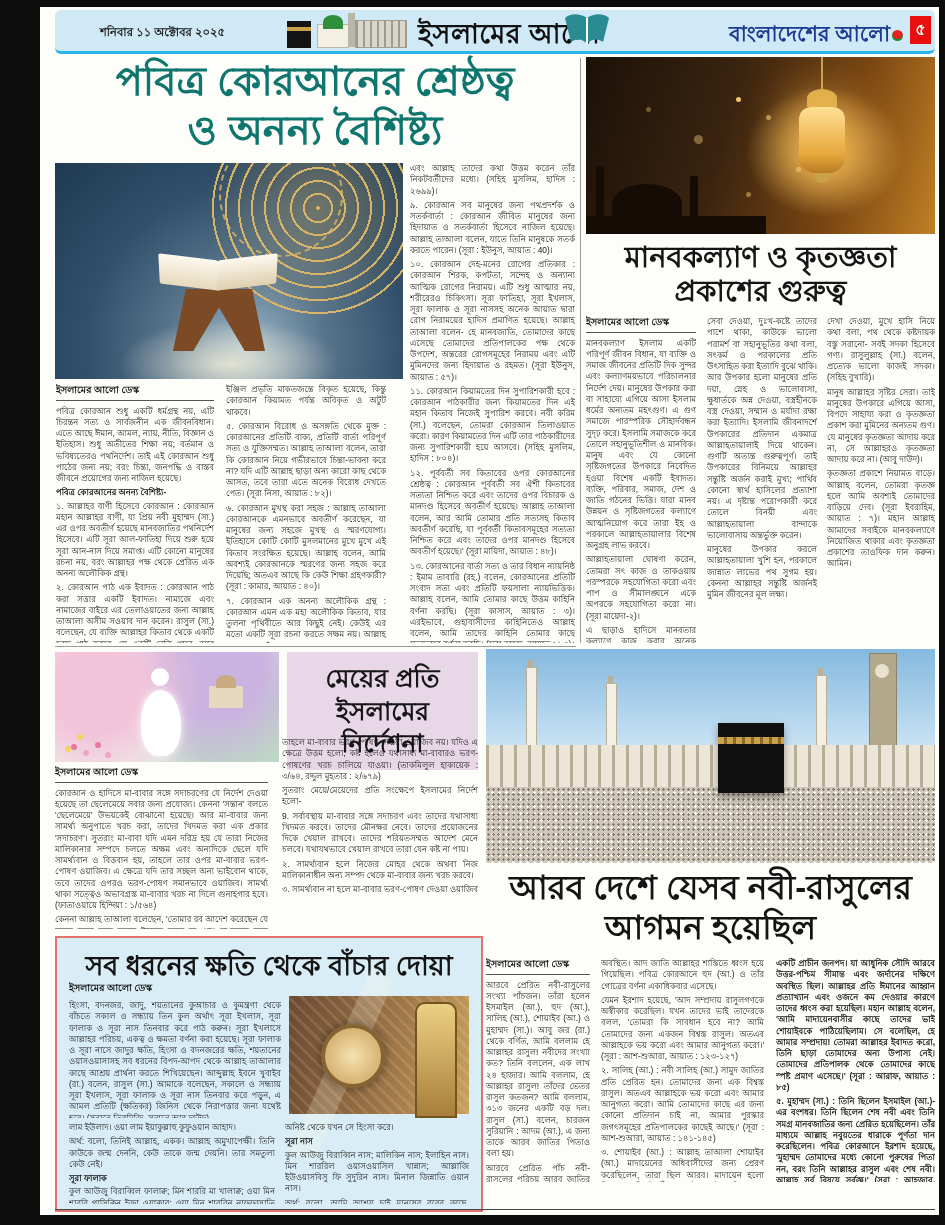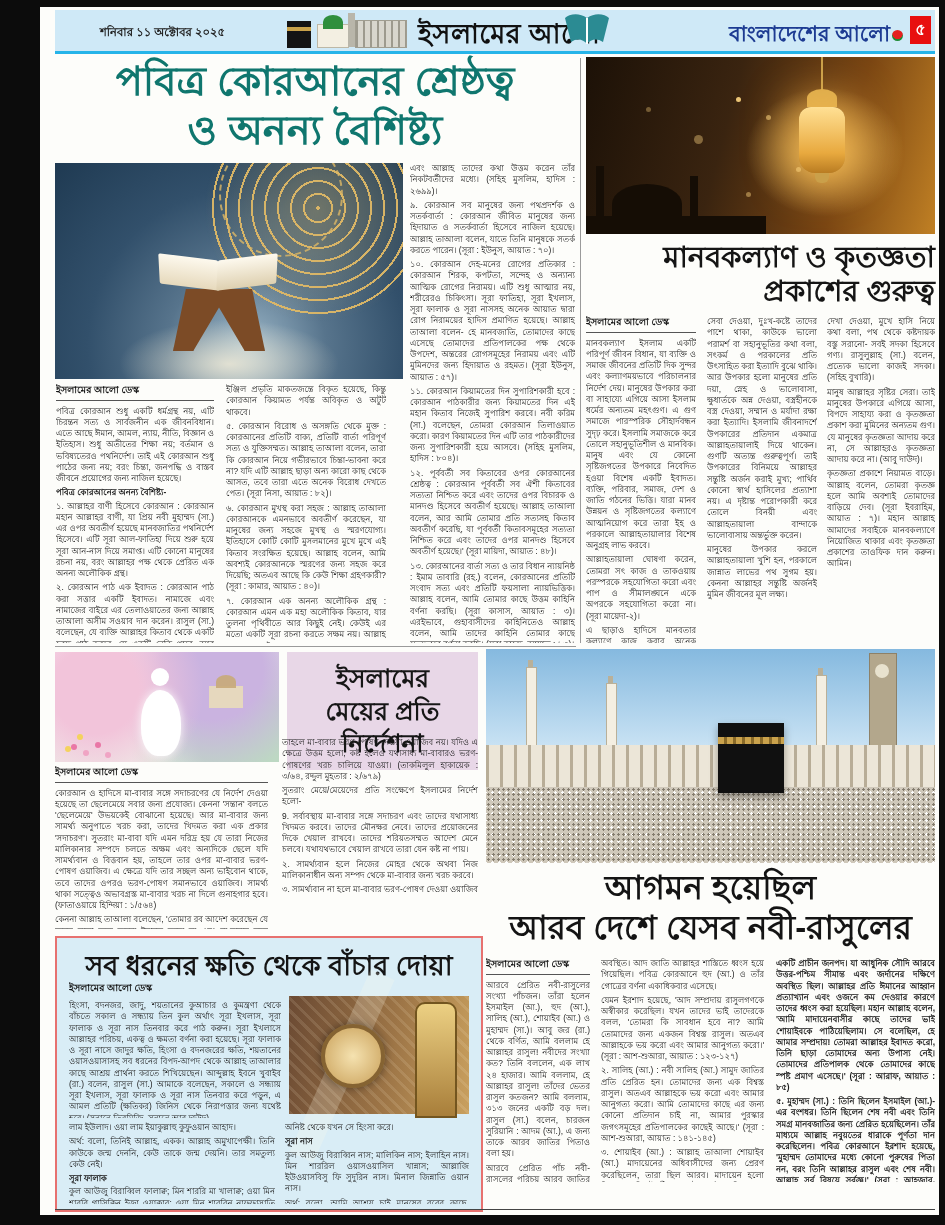--- a/index.html
+++ b/index.html
@@ -2,21 +2,21 @@
 <html><head>
 <meta charset="utf-8">
 <style>
   html,body{margin:0;padding:0;background:#000;}
   .canvas{position:relative;width:945px;height:1225px;background:#0c0c0c;overflow:hidden;
           font-family:"Liberation Sans","DejaVu Sans",sans-serif;}
   .paper{position:absolute;left:40px;top:7px;width:899px;height:1208px;background:#fdfdfa;}
 
   
   .header-bar{position:absolute;left:55px;top:10px;width:880px;height:41px;
-              background:#cfe9f7;border-bottom:3px solid #26b4e9;}
+              background:#cfe9f7;border-bottom:3px solid #26b4e9;border-radius:6px;}
   .date-text{position:absolute;left:45px;top:14px;font-size:11.5px;font-weight:bold;color:#222;}
   .icon-cluster{position:absolute;left:232px;top:4px;width:125px;height:34px;}
   .kaaba-icon{position:absolute;left:0;bottom:0;width:24px;height:27px;background:#141414;}
   .kaaba-icon:before{content:"";position:absolute;left:0;top:6px;width:100%;height:4px;background:#c9a24a;}
   .mosque-icon{position:absolute;left:30px;bottom:0;width:30px;height:22px;background:#f3efe2;border:1px solid #bdb8a6;}
   .mosque-icon:before{content:"";position:absolute;left:5px;top:-10px;width:20px;height:14px;border-radius:50% 50% 0 0;background:#2f8f3d;}
   .building-icon{position:absolute;left:68px;bottom:0;width:50px;height:26px;background:#d8d6cd;
      background-image:repeating-linear-gradient(90deg,#9d9a8e 0 2px,transparent 2px 7px);border:1px solid #a09d90;}
   .building-icon:before{content:"";position:absolute;left:-8px;bottom:0;width:7px;height:34px;background:#b9b6aa;}
   .masthead-title{position:absolute;left:363px;top:3px;font-size:27px;font-weight:bold;color:#111;letter-spacing:.5px;}
@@ -32,21 +32,21 @@
   .para{margin:0 0 3px;}
   .subhead{font-weight:bold;margin:2px 0;}
   .byline{font-weight:bold;font-size:9.5px;color:#111;border-bottom:1px solid #555;
           padding-bottom:3px;margin-bottom:5px;text-align:left;}
   .vrule{position:absolute;width:1px;background:#9a9a9a;}
   .hrule{position:absolute;height:1px;background:#9a9a9a;}
 
   
   .main-headline{position:absolute;left:60px;top:57px;width:510px;height:104px;text-align:center;
      color:#0f766e;font-weight:bold;font-size:40px;line-height:1.22;}
-  .welfare-headline{position:absolute;left:586px;top:240px;width:349px;height:72px;text-align:right;
+  .welfare-headline{position:absolute;left:586px;top:240px;width:349px;height:72px;text-align:center;
      color:#151515;font-weight:bold;font-size:29px;line-height:1.18;}
   .daughter-headline-box{position:absolute;left:287px;top:652px;width:191px;height:118px;background:#e8d7e7;
      display:flex;flex-direction:column;justify-content:center;text-align:center;
      color:#161616;font-weight:bold;font-size:25px;line-height:1.3;}
   .prophets-headline{position:absolute;left:486px;top:868px;width:449px;height:84px;text-align:center;
      color:#141414;font-weight:bold;font-size:33px;line-height:1.2;}
   .dua-title{position:absolute;left:0;right:0;top:7px;text-align:center;color:#141414;font-weight:bold;font-size:27px;}
 
   
   .dua-box{position:absolute;left:55px;top:936px;width:424px;height:272px;background:#d9edf6;
@@ -176,21 +176,21 @@
       </div>
   </div>
   <div class="col" style="left:226px;top:384px;width:160px;height:259px;">
       <p class="para">ইঞ্জিল প্রভৃতি মাকতজন্তে বিকৃত হয়েছে, কিন্তু কোরআন কিয়ামত পর্যন্ত অবিকৃত ও অটুট থাকবে।</p>
       <p class="para">৫. কোরআন বিরোধ ও অসঙ্গতি থেকে মুক্ত : কোরআনের প্রতিটি বাক্য, প্রতিটি বার্তা পরিপূর্ণ সত্য ও যুক্তিসম্মত। আল্লাহ তাআলা বলেন, তারা কি কোরআন নিয়ে গভীরভাবে চিন্তা-ভাবনা করে না? যদি এটি আল্লাহ ছাড়া অন্য কারো কাছ থেকে আসত, তবে তারা এতে অনেক বিরোধ দেখতে পেত। (সূরা নিসা, আয়াত : ৮২)।</p>
       <p class="para">৬. কোরআন মুখস্থ করা সহজ : আল্লাহ তাআলা কোরআনকে এমনভাবে অবতীর্ণ করেছেন, যা মানুষের জন্য সহজে মুখস্থ ও স্মরণযোগ্য। ইতিহাসে কোটি কোটি মুসলমানের মুখে মুখে এই কিতাব সংরক্ষিত হয়েছে। আল্লাহ বলেন, আমি অবশ্যই কোরআনকে স্মরণের জন্য সহজ করে দিয়েছি; অতএব আছে কি কেউ শিক্ষা গ্রহণকারী? (সূরা : কামার, আয়াত : ৪০)।</p>
       <p class="para">৭. কোরআন এক অনন্য অলৌকিক গ্রন্থ : কোরআন এমন এক মহা অলৌকিক কিতাব, যার তুলনা পৃথিবীতে আর কিছুই নেই। কেউই এর মতো একটি সূরা রচনা করতে সক্ষম নয়। আল্লাহ তাআলা সেই সময়ের আরবদের- যারা ভাষা ও সাহিত্যক্ষেত্রে ছিল অগ্রগণ্য- চ্যালেঞ্জ করেছিলেন, কিন্তু তারা ব্যর্থ হয়েছিল। আল্লাহ বলেন, 'অথবা তারা কি বলে, তিনি এটি নিজে বানিয়েছেন? বলুন, তাহলে তোমরা এর মতো একটি সূরা তৈরি করে দেখাও। (সূরা : ইউনুস, আয়াত : ৩৮)। এই চ্যালেঞ্জ আজও অটুট রয়েছে। যুগে যুগে কেউ এর সমতুল্য কিছু আনতে পারেনি, পারবেও না।</p>
     </div>
   <div class="col" style="left:410px;top:163px;width:165px;height:480px;">
       <p class="para">এবং আল্লাহ তাদের কথা উত্তম করেন তাঁর নিকটবর্তীদের মধ্যে। (সহিহ মুসলিম, হাদিস : ২৬৯৯)।</p>
-      <p class="para">৯. কোরআন সব মানুষের জন্য পথপ্রদর্শক ও সতর্কবার্তা : কোরআন জীবিত মানুষের জন্য হিদায়াত ও সতর্কবার্তা হিসেবে নাজিল হয়েছে। আল্লাহ তাআলা বলেন, যাতে তিনি মানুষকে সতর্ক করতে পারেন। (সূরা : ইউনুস, আয়াত : ৭০)।</p>
+      <p class="para">৯. কোরআন সব মানুষের জন্য পথপ্রদর্শক ও সতর্কবার্তা : কোরআন জীবিত মানুষের জন্য হিদায়াত ও সতর্কবার্তা হিসেবে নাজিল হয়েছে। আল্লাহ তাআলা বলেন, যাতে তিনি মানুষকে সতর্ক করতে পারেন। (সূরা : ইউনুস, আয়াত : 40)।</p>
       <p class="para">১০. কোরআন দেহ-মনের রোগের প্রতিকার : কোরআন শিরক, কপটতা, সন্দেহ ও অন্যান্য আত্মিক রোগের নিরাময়। এটি শুধু আত্মার নয়, শরীরেরও চিকিৎসা। সূরা ফাতিহা, সূরা ইখলাস, সূরা ফালাক ও সূরা নাসসহ অনেক আয়াত দ্বারা রোগ নিরাময়ের হাদিস প্রমাণিত হয়েছে। আল্লাহ তাআলা বলেন- হে মানবজাতি, তোমাদের কাছে এসেছে তোমাদের প্রতিপালকের পক্ষ থেকে উপদেশ, অন্তরের রোগসমূহের নিরাময় এবং এটি মুমিনদের জন্য হিদায়াত ও রহমত। (সূরা ইউনুস, আয়াত : ৫৭)।</p>
       <p class="para">১১. কোরআন কিয়ামতের দিন সুপারিশকারী হবে : কোরআন পাঠকারীর জন্য কিয়ামতের দিন এই মহান কিতাব নিজেই সুপারিশ করবে। নবী করিম (সা.) বলেছেন, তোমরা কোরআন তিলাওয়াত করো। কারণ কিয়ামতের দিন এটি তার পাঠকারীদের জন্য সুপারিশকারী হয়ে আসবে। (সহিহ মুসলিম, হাদিস : ৮০৪)।</p>
       <p class="para">১২. পূর্ববর্তী সব কিতাবের ওপর কোরআনের শ্রেষ্ঠত্ব : কোরআন পূর্ববর্তী সব ঐশী কিতাবের সত্যতা নিশ্চিত করে এবং তাদের ওপর বিচারক ও মানদণ্ড হিসেবে অবতীর্ণ হয়েছে। আল্লাহ তাআলা বলেন, আর আমি তোমার প্রতি সত্যসহ কিতাব অবতীর্ণ করেছি, যা পূর্ববর্তী কিতাবসমূহের সত্যতা নিশ্চিত করে এবং তাদের ওপর মানদণ্ড হিসেবে অবতীর্ণ হয়েছে।' (সূরা মায়িদা, আয়াত : ৪৮)।</p>
       <p class="para">১৩. কোরআনের বার্তা সত্য ও তার বিধান ন্যায়নিষ্ঠ : ইমাম তাবারি (রহ.) বলেন, কোরআনের প্রতিটি সংবাদ সত্য এবং প্রতিটি ফয়সালা ন্যায়ভিত্তিক। আল্লাহ বলেন, আমি তোমার কাছে উত্তম কাহিনি বর্ণনা করছি। (সূরা কাসাস, আয়াত : ৩)। এরইভাবে, গুহাবাসীদের কাহিনিতেও আল্লাহ বলেন, আমি তাদের কাহিনি তোমার কাছে সত্যভাবে বর্ণনা করছি। (সূরা কাহফ, আয়াত : ১৩)।</p>
     </div>
 
   <div class="vrule" style="left:580px;top:58px;height:585px;"></div>
   <div class="hrule" style="left:55px;top:646px;width:521px;"></div>
 
   <div class="photo lantern-photo">
@@ -230,22 +230,22 @@
     </div>
 
   <div class="photo watercolor-art">
     <div class="wc-mosque"></div>
     <div class="wc-figure"></div>
     <div class="wc-head"></div>
     <div class="wc-flowers"></div>
   </div>
 
   <div class="daughter-headline-box">
+    <div>মেয়ের প্রতি</div>
     <div>ইসলামের</div>
-    <div>মেয়ের প্রতি</div>
     <div>নির্দেশনা</div>
   </div>
 
   <div class="col" style="left:55px;top:766px;width:213px;height:163px;">
     <div class="byline">ইসলামের আলো ডেস্ক</div>
     <div>
         <p class="para">কোরআন ও হাদিসে মা-বাবার সঙ্গে সদাচরণের যে নির্দেশ দেওয়া হয়েছে তা ছেলেমেয়ে সবার জন্য প্রযোজ্য। কেননা 'সন্তান' বলতে 'ছেলেমেয়ে' উভয়কেই বোঝানো হয়েছে। আর মা-বাবার জন্য সামর্থ্য অনুপাতে খরচ করা, তাদের খিদমত করা এক প্রকার 'সদাচরণ'। সুতরাং মা-বাবা যদি এমন দরিদ্র হয় যে তারা নিজের মালিকানার সম্পদে চলতে অক্ষম এবং অন্যদিকে ছেলে যদি সামর্থ্যবান ও বিত্তবান হয়, তাহলে তার ওপর মা-বাবার ভরণ-পোষণ ওয়াজিব। এ ক্ষেত্রে যদি তার সচ্ছল অন্য ভাইবোন থাকে, তবে তাদের ওপরও ভরণ-পোষণ সমানভাবে ওয়াজিব। সামর্থ্য থাকা সত্ত্বেও অভাবগ্রস্ত মা-বাবার খরচ না দিলে গুনাহগার হবে। (ফাতাওয়ায়ে হিন্দিয়া : ১/৫৬৪)</p>
         <p class="para">কেননা আল্লাহ তাআলা বলেছেন, 'তোমার রব আদেশ করেছেন যে তাকে ছাড়া অন্য কারো ইবাদত করো না এবং মা-বাবার সঙ্গে সদাচরণ করো।' (সূরা : বনি ইসরাইল, আয়াত : ২৩)</p>
       </div>
   </div>
@@ -261,22 +261,22 @@
     <div class="kp-min" style="left:40px;top:18px;height:90px;"></div>
     <div class="kp-min" style="left:120px;top:34px;height:74px;"></div>
     <div class="kp-min" style="left:330px;top:26px;height:82px;"></div>
     <div class="kp-clock"></div>
     <div class="kp-arcade"></div>
     <div class="kp-crowd"></div>
     <div class="kp-kaaba"></div>
   </div>
 
   <div class="prophets-headline">
+    <div>আরব দেশে যেসব নবী-রাসুলের</div>
     <div>আগমন হয়েছিল</div>
-    <div>আরব দেশে যেসব নবী-রাসুলের</div>
   </div>
 
   <div class="col" style="left:486px;top:958px;width:104px;height:224px;">
     <div class="byline">ইসলামের আলো ডেস্ক</div>
     <div>
         <p class="para">আরবে প্রেরিত নবী-রাসুলের সংখ্যা পাঁচজন। তাঁরা হলেন ইসমাইল (আ.), হুদ (আ.), সালিহ (আ.), শোয়াইব (আ.) ও মুহাম্মদ (সা.)। আবু জর (রা.) থেকে বর্ণিত, আমি বললাম হে আল্লাহর রাসুল! নবীদের সংখ্যা কত? তিনি বললেন, এক লাখ ২৪ হাজার। আমি বললাম, হে আল্লাহর রাসুল! তাঁদের ভেতর রাসুল কতজন? আমি বললাম, ৩১৩ জনের একটি বড় দল। রাসুল (সা.) বলেন, চারজন সুরিয়ানি : আদম (আ.), এ জন্য তাকে আরব জাতির পিতাও বলা হয়।</p>
         <p class="para">আরবে প্রেরিত পাঁচ নবী-রাসুলের পরিচয় আরব জাতির প্রতি প্রেরিত পাঁচ সম্মানিত নবী-রাসুলের পরিচয় তুলে ধরা হলো-</p>
       </div>
   </div>
   <div class="col" style="left:601px;top:958px;width:163px;height:224px;">

